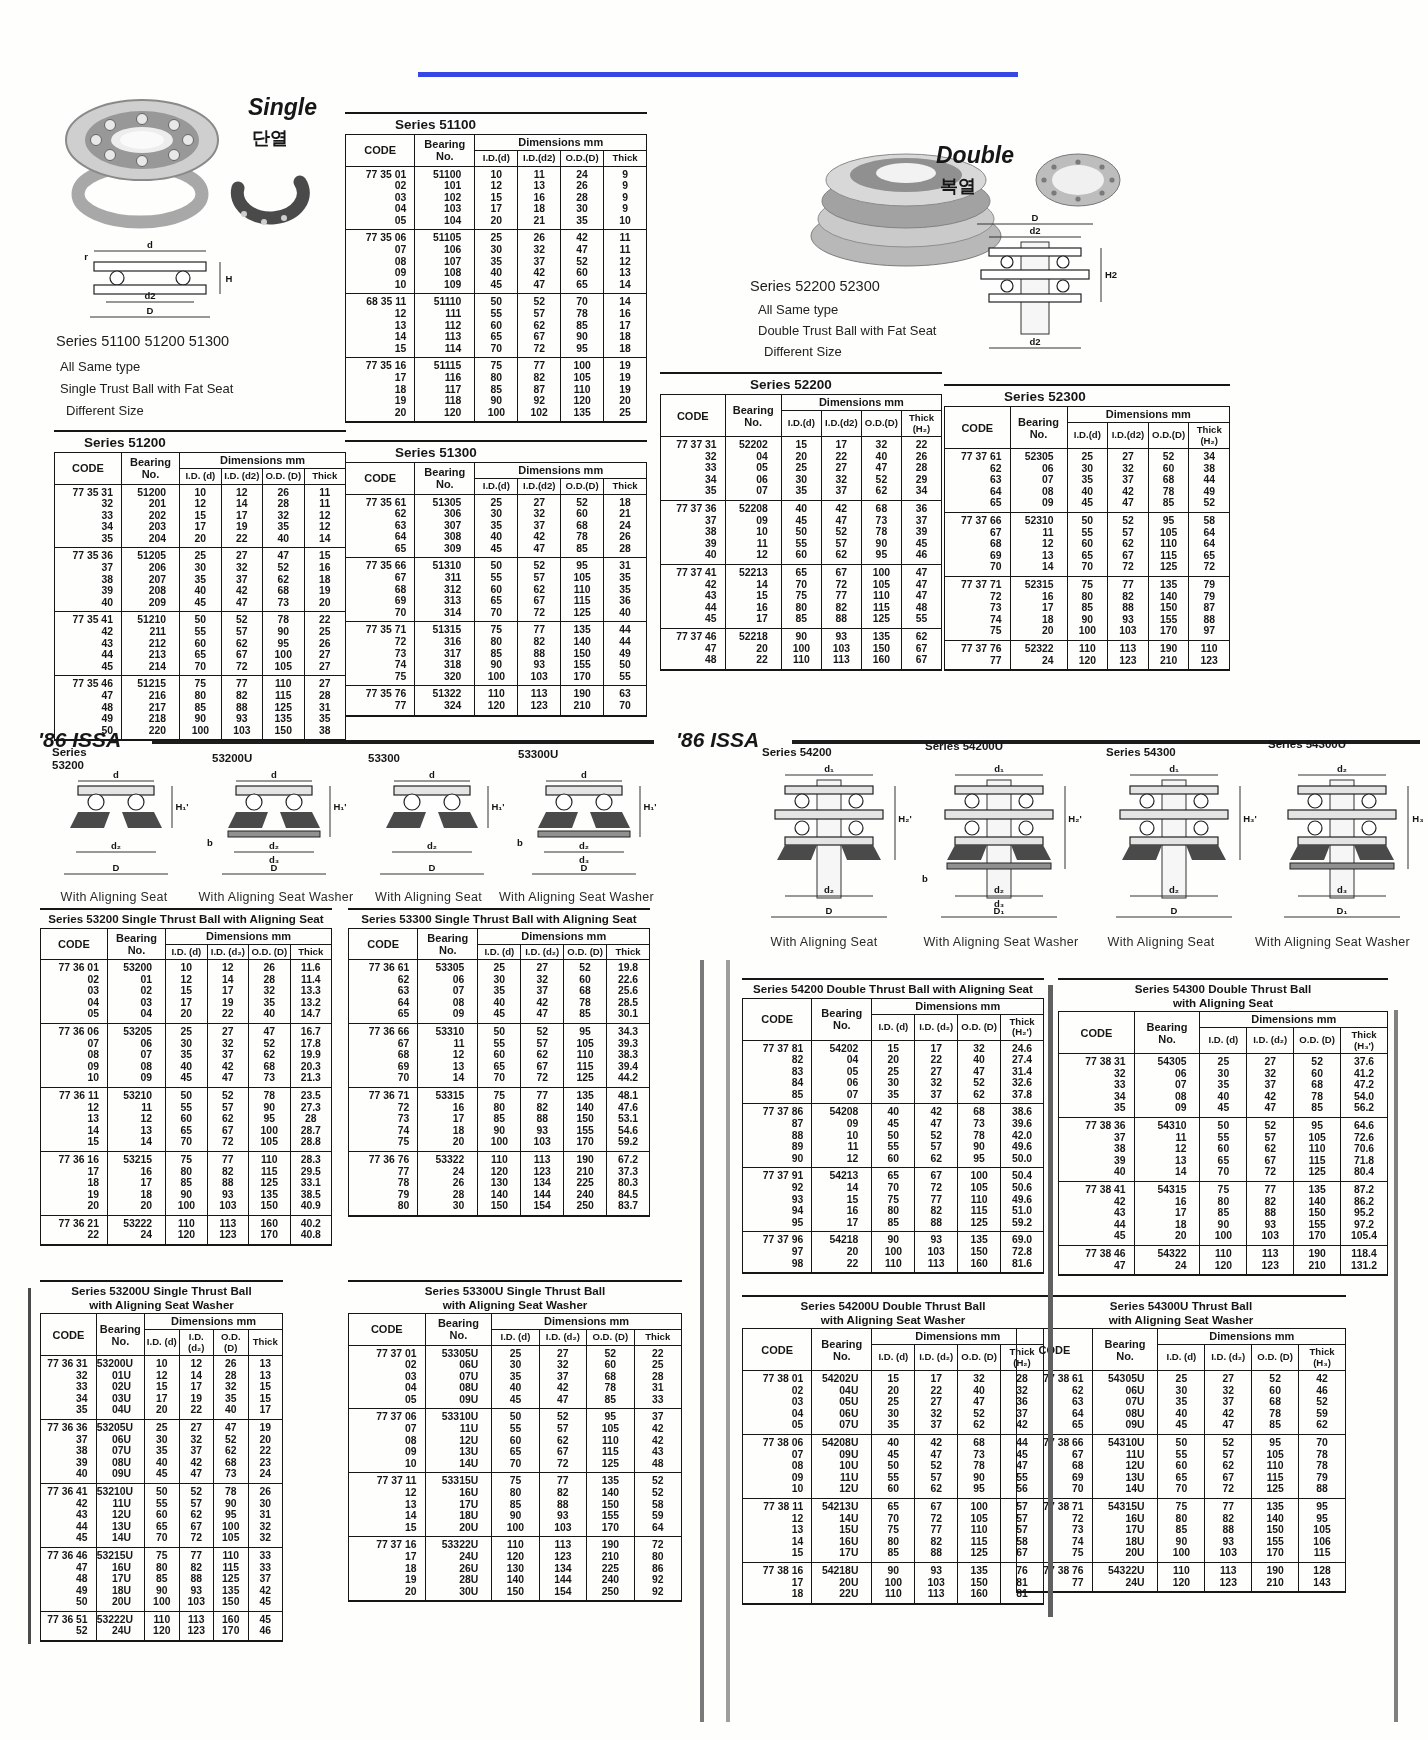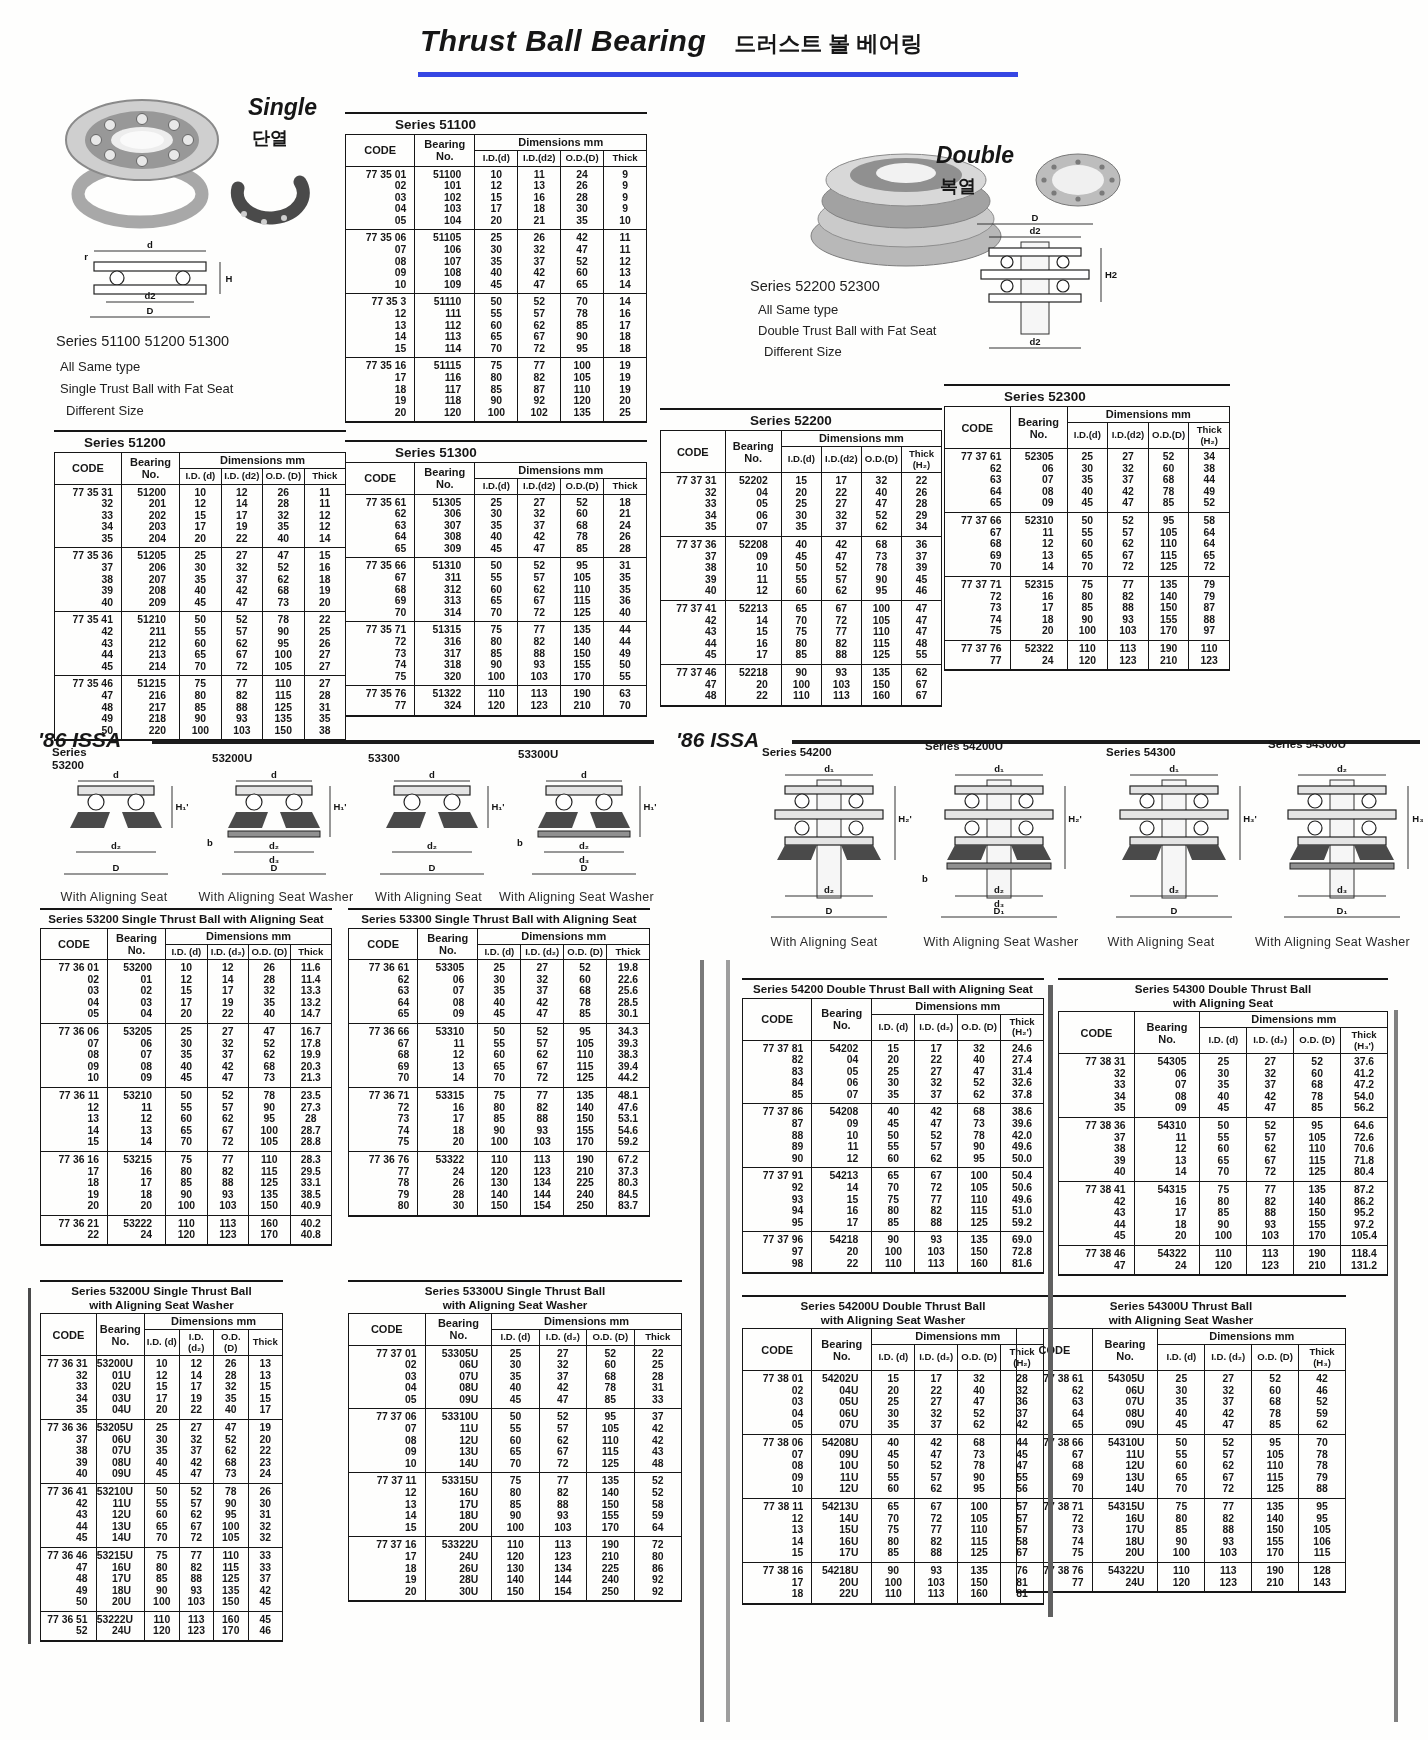--- a/index.html
+++ b/index.html
@@ -35,24 +35,20 @@
 .cat tr.gf td{border-top:1.3px solid #161616;padding-top:2px}
 .cat tr.gl td{padding-bottom:3px}
 .dlab{font-family:"Liberation Sans",sans-serif;font-size:9.5px;font-weight:bold;fill:#131313}
 svg{display:block}
 </style>
 </head>
 <body>
 
 <div class="page">
 
-  <div class="title-wrap">
-    <span class="t-en">Thrust Ball Bearing</span>
-    <span class="t-ko">드러스트 볼 베어링</span>
-  </div>
   <div class="title-underline"></div>
 
   <div class="abs" style="left:56px;top:90px">
       <svg width="168" height="150" viewBox="0 0 168 150">
    <ellipse cx="84" cy="104" rx="62" ry="28" fill="none" stroke="#a8a8a8" stroke-width="13"></ellipse>
    <ellipse cx="86" cy="50" rx="76" ry="40" fill="#cfcfcf" stroke="#8a8a8a" stroke-width="2"></ellipse>
    <ellipse cx="86" cy="50" rx="57" ry="29" fill="#989898"></ellipse>
    <circle cx="132" cy="50" r="5.5" fill="#e8e8e8" stroke="#666"></circle>
         <circle cx="118" cy="65" r="5.5" fill="#e8e8e8" stroke="#666"></circle>
    <circle cx="86" cy="71" r="5.5" fill="#e8e8e8" stroke="#666"></circle>
@@ -250,21 +246,21 @@
           </tr>
           <tr class="gl">
             <td class="c0">10</td>
             <td class="c1">109</td>
             <td class="c2">45</td>
             <td class="c3">47</td>
             <td class="c4">65</td>
             <td class="c5">14</td>
           </tr>
           <tr class="gf ">
-            <td class="c0">77 35 3</td>
+            <td class="c0">68 35 11</td>
             <td class="c1">51110</td>
             <td class="c2">50</td>
             <td class="c3">52</td>
             <td class="c4">70</td>
             <td class="c5">14</td>
           </tr>
           <tr>
             <td class="c0">12</td>
             <td class="c1">111</td>
             <td class="c2">55</td>
@@ -691,21 +687,21 @@
             <td class="c1">324</td>
             <td class="c2">120</td>
             <td class="c3">123</td>
             <td class="c4">210</td>
             <td class="c5">70</td>
           </tr>
         </tbody>
       </table>
     </div>
   <div class="tbl" style="left:660px;top:372px;width:282px">
-      <div class="tt" style="padding-left: 90px; margin-top: 36px;">
+      <div class="tt" style="padding-left: 90px;">
         <div>Series 52200</div>
       </div>
       <table class="cat">
         <colgroup>
           <col style="width: 23%;">
           <col style="width: 20%;">
           <col style="width: 14.25%;">
           <col style="width: 14.25%;">
           <col style="width: 14.25%;">
           <col style="width: 14.25%;">

